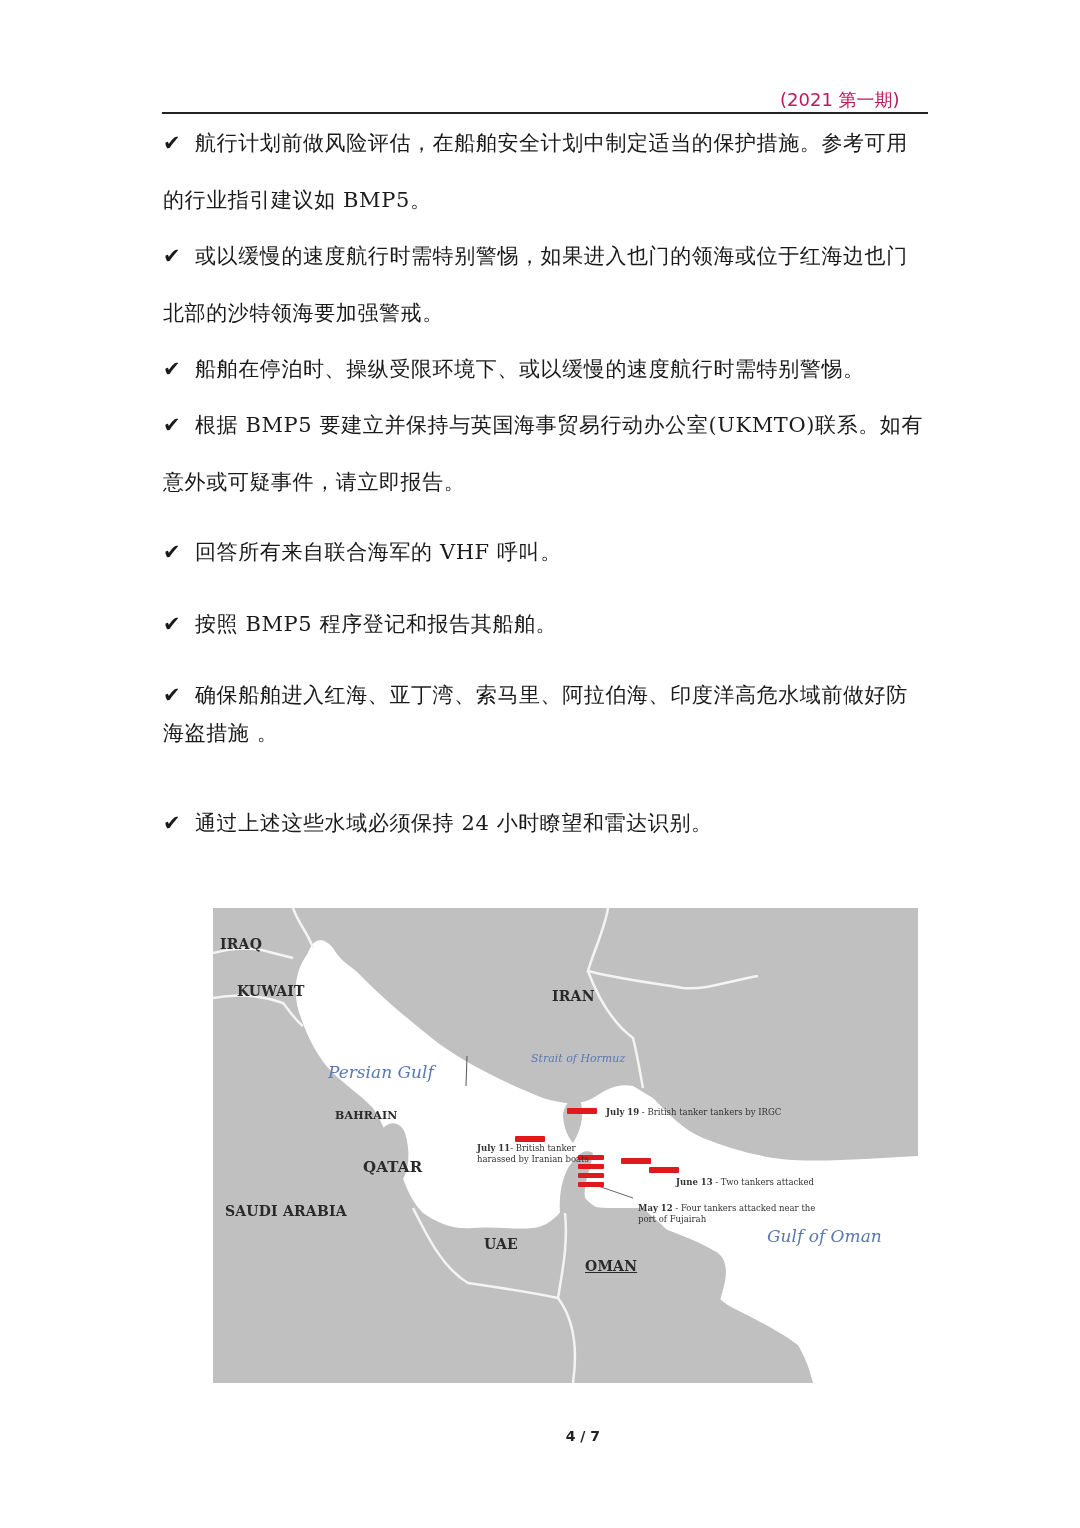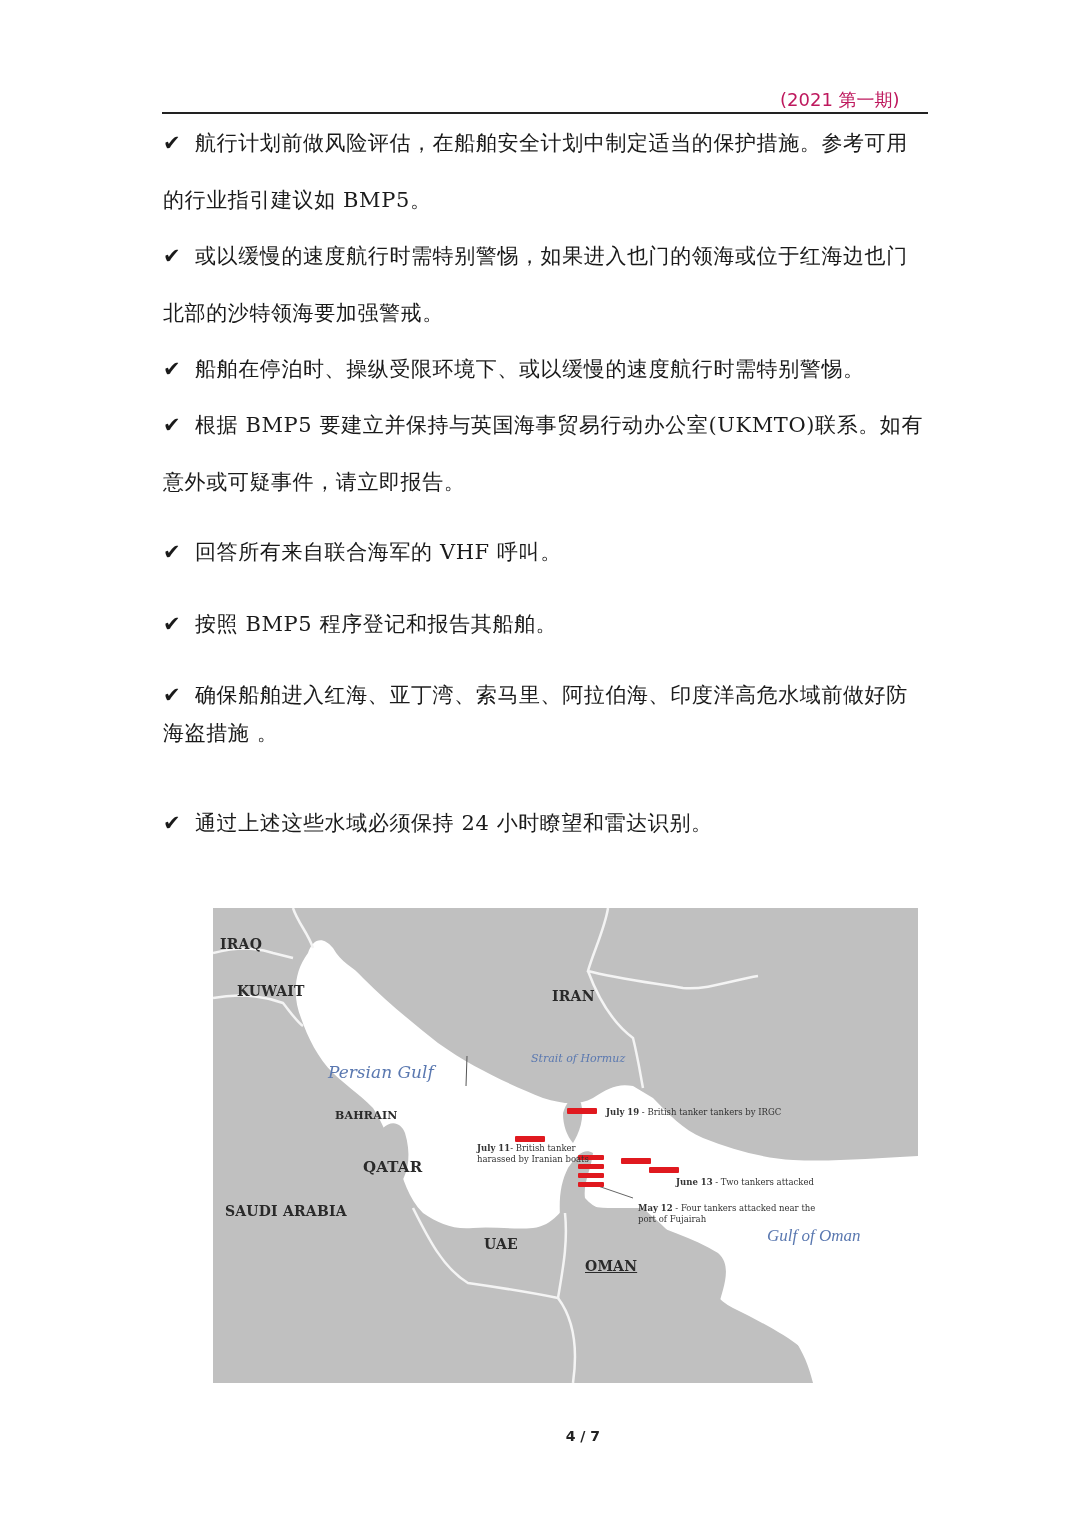--- a/index.html
+++ b/index.html
@@ -121,21 +121,21 @@
   <div class="lbl country" style="left:24px; top:75px;">KUWAIT</div>
   <div class="lbl country" style="left:339px; top:80px;">IRAN</div>
   <div class="lbl country" style="left:122px; top:201px; font-size:11px;">BAHRAIN</div>
   <div class="lbl country" style="left:150px; top:250px; font-size:15px;">QATAR</div>
   <div class="lbl country" style="left:12px; top:295px;">SAUDI ARABIA</div>
   <div class="lbl country" style="left:271px; top:328px;">UAE</div>
   <div class="lbl country" style="left:372px; top:350px;text-decoration:underline;">OMAN</div>
 
   <div class="lbl water" style="left:115px; top:154px; font-size:17px;">Persian Gulf</div>
   <div class="lbl water" style="left:318px; top:144px; font-size:11px;">Strait of Hormuz</div>
-  <div class="lbl water" style="left:554px; top:318px; font-size:17px;font-family:Liberation Serif, serif;">Gulf of Oman</div>
+  <div class="lbl water" style="left:554px; top:318px; font-size:17px;">Gulf of Oman</div>
 
   <div class="lbl ann" style="left:393px; top:199px;">
     <b>July 19</b><span> - British tanker tankers by IRGC</span>
   </div>
   <div class="lbl ann" style="left:220px; top:235px;margin-left:44px;">
     <b>July 11</b><span>- British tanker</span><br>
     <span>harassed by Iranian boats</span>
   </div>
   <div class="lbl ann" style="left:463px; top:269px;">
     <b>June 13</b><span> - Two tankers attacked</span>

